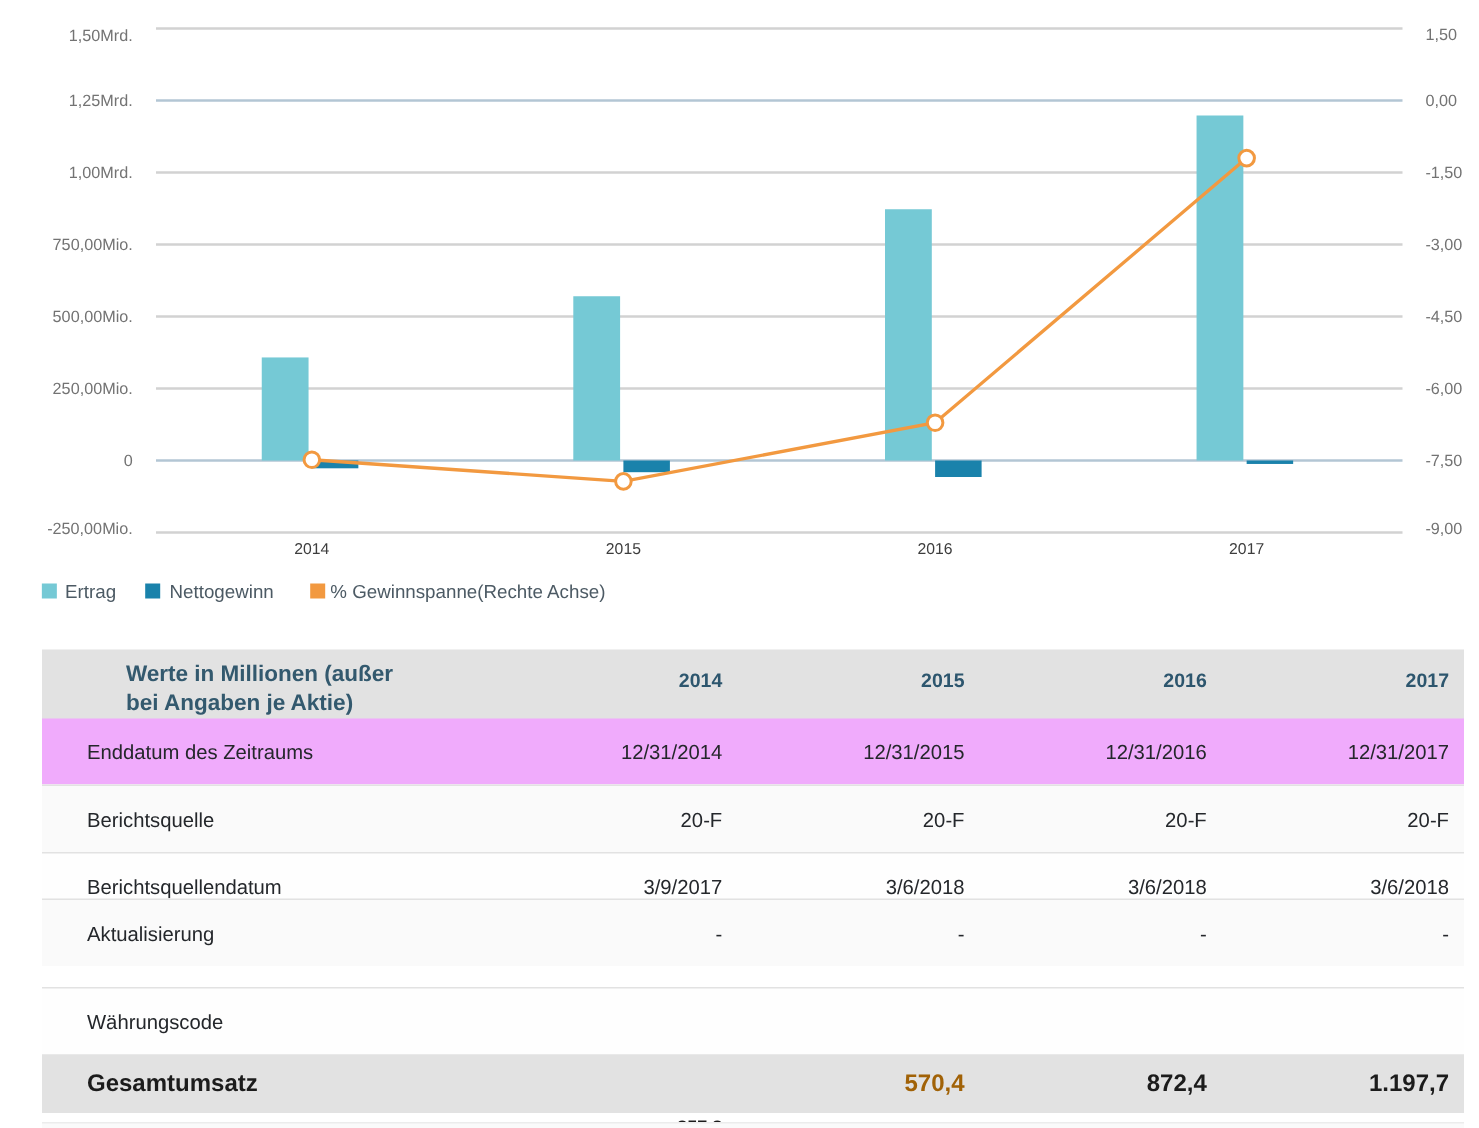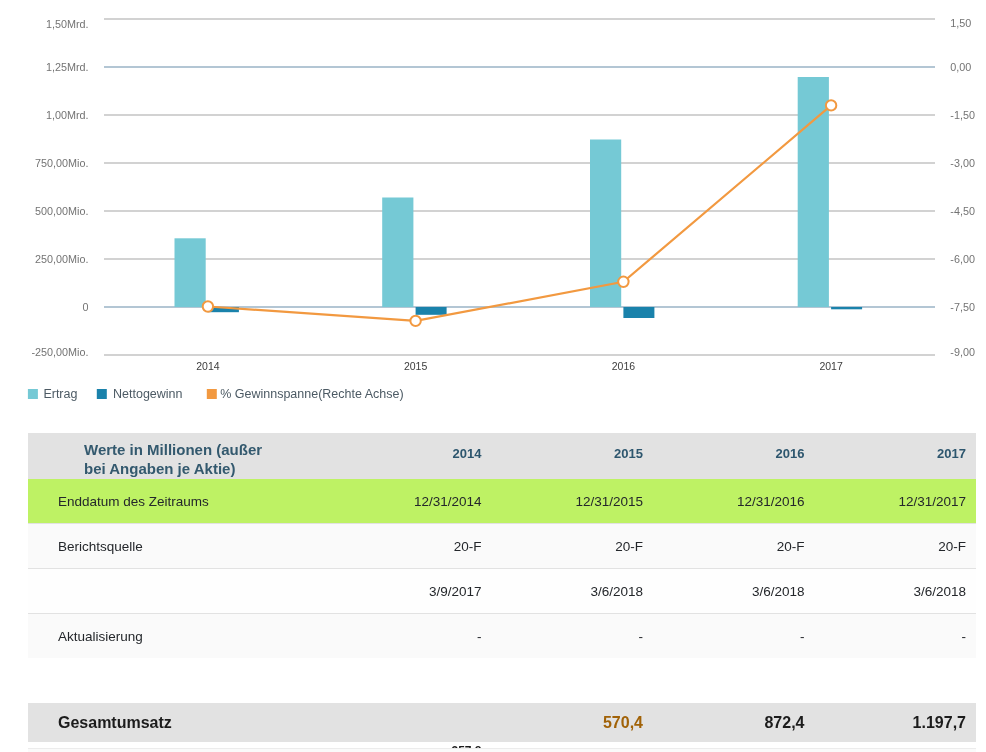--- a/index.html
+++ b/index.html
@@ -88,51 +88,55 @@
 </svg>
 
 <div class="tbl-row" style="top:433px; background:#e2e2e2;">
   <div style="position:absolute; left:56px; top:7px; width:200px; font-size:15px; font-weight:bold; color:#33596e; line-height:19px;">Werte in Millionen (außer bei Angaben je Aktie)</div>
   <div class="v c1" style="font-size:13px; font-weight:bold; color:#2d566e; line-height:42px;">2014</div>
   <div class="v c2" style="font-size:13px; font-weight:bold; color:#2d566e; line-height:42px;">2015</div>
   <div class="v c3" style="font-size:13px; font-weight:bold; color:#2d566e; line-height:42px;">2016</div>
   <div class="v c4" style="font-size:13px; font-weight:bold; color:#2d566e; line-height:42px;">2017</div>
 </div>
 
-<div class="tbl-row sep" style="top:478px; background:#bef264;">
+<div class="tbl-row sep" style="top:478px; background:#f0abfc;">
   <div class="lab">Enddatum des Zeitraums</div>
   <div class="v c1">12/31/2014</div>
   <div class="v c2">12/31/2015</div>
   <div class="v c3">12/31/2016</div>
   <div class="v c4">12/31/2017</div>
 </div>
 
 <div class="tbl-row sep" style="top:523px; background:#fafafa;">
   <div class="lab">Berichtsquelle</div>
   <div class="v c1">20-F</div>
   <div class="v c2">20-F</div>
   <div class="v c3">20-F</div>
   <div class="v c4">20-F</div>
 </div>
 
 <div class="tbl-row sep" style="top:568px; background:#fefefe;">
+  <div class="lab">Berichtsquellendatum</div>
   <div class="v c1">3/9/2017</div>
   <div class="v c2">3/6/2018</div>
   <div class="v c3">3/6/2018</div>
   <div class="v c4">3/6/2018</div>
 </div>
 
-<div class="tbl-row sep" style="top:613px; background:#fafafa;">
+<div class="tbl-row sep" style="top:599px; background:#fafafa;">
   <div class="lab">Aktualisierung</div>
   <div class="v c1">-</div>
   <div class="v c2">-</div>
   <div class="v c3">-</div>
   <div class="v c4">-</div>
 </div>
 
+<div class="tbl-row sep" style="top:658px; background:#fefefe;">
+  <div class="lab">Währungscode</div>
+</div>
 
 <div class="tbl-row sep" style="top:703px; height:39px; background:#e2e2e2;">
   <div class="lab" style="font-weight:bold; font-size:16px; line-height:38px; color:#1c1c1c;">Gesamtumsatz</div>
   <div class="v c1" style="font-weight:bold; font-size:12px; line-height:38px; color:#1c1c1c;margin-top:28px;">357,8</div>
   <div class="v c2" style="font-weight:bold; font-size:16px; line-height:38px; color:#a16207;">570,4</div>
   <div class="v c3" style="font-weight:bold; font-size:16px; line-height:38px; color:#1c1c1c;margin-left:16px;">872,4</div>
   <div class="v c4" style="font-weight:bold; font-size:16px; line-height:38px; color:#1c1c1c;">1.197,7</div>
 </div>
 
 <div style="position:absolute; left:28px; top:748px; width:948px; height:4px; background:#fafafa; border-top:1px solid #ececec;"></div>

